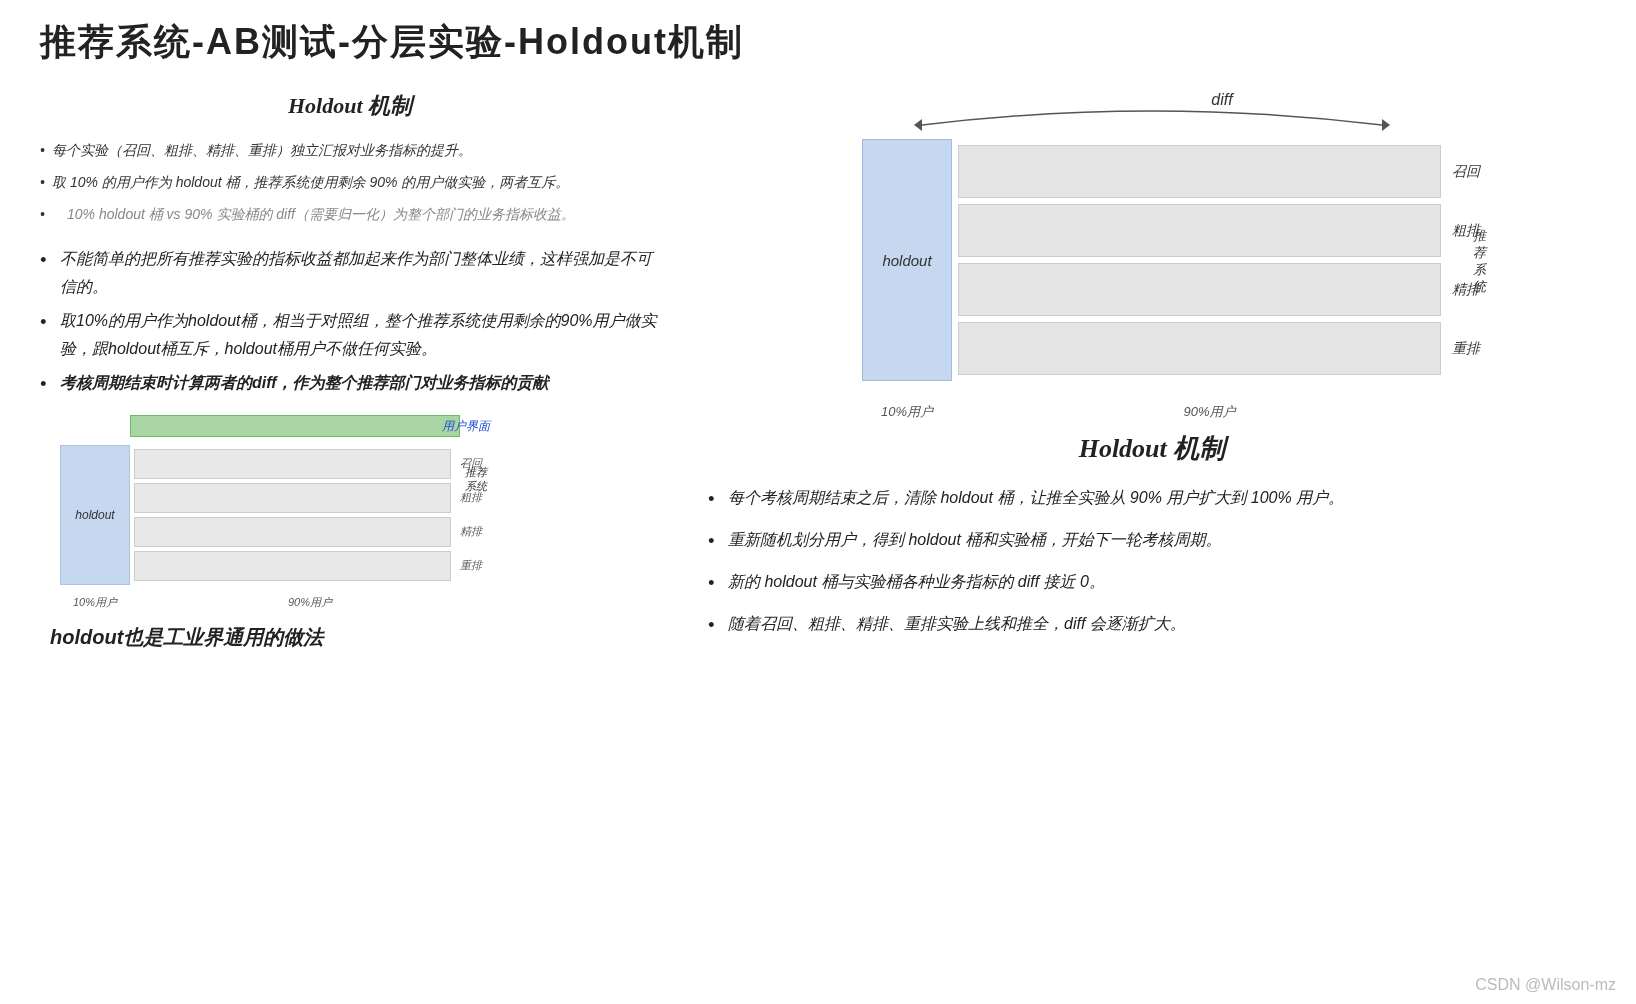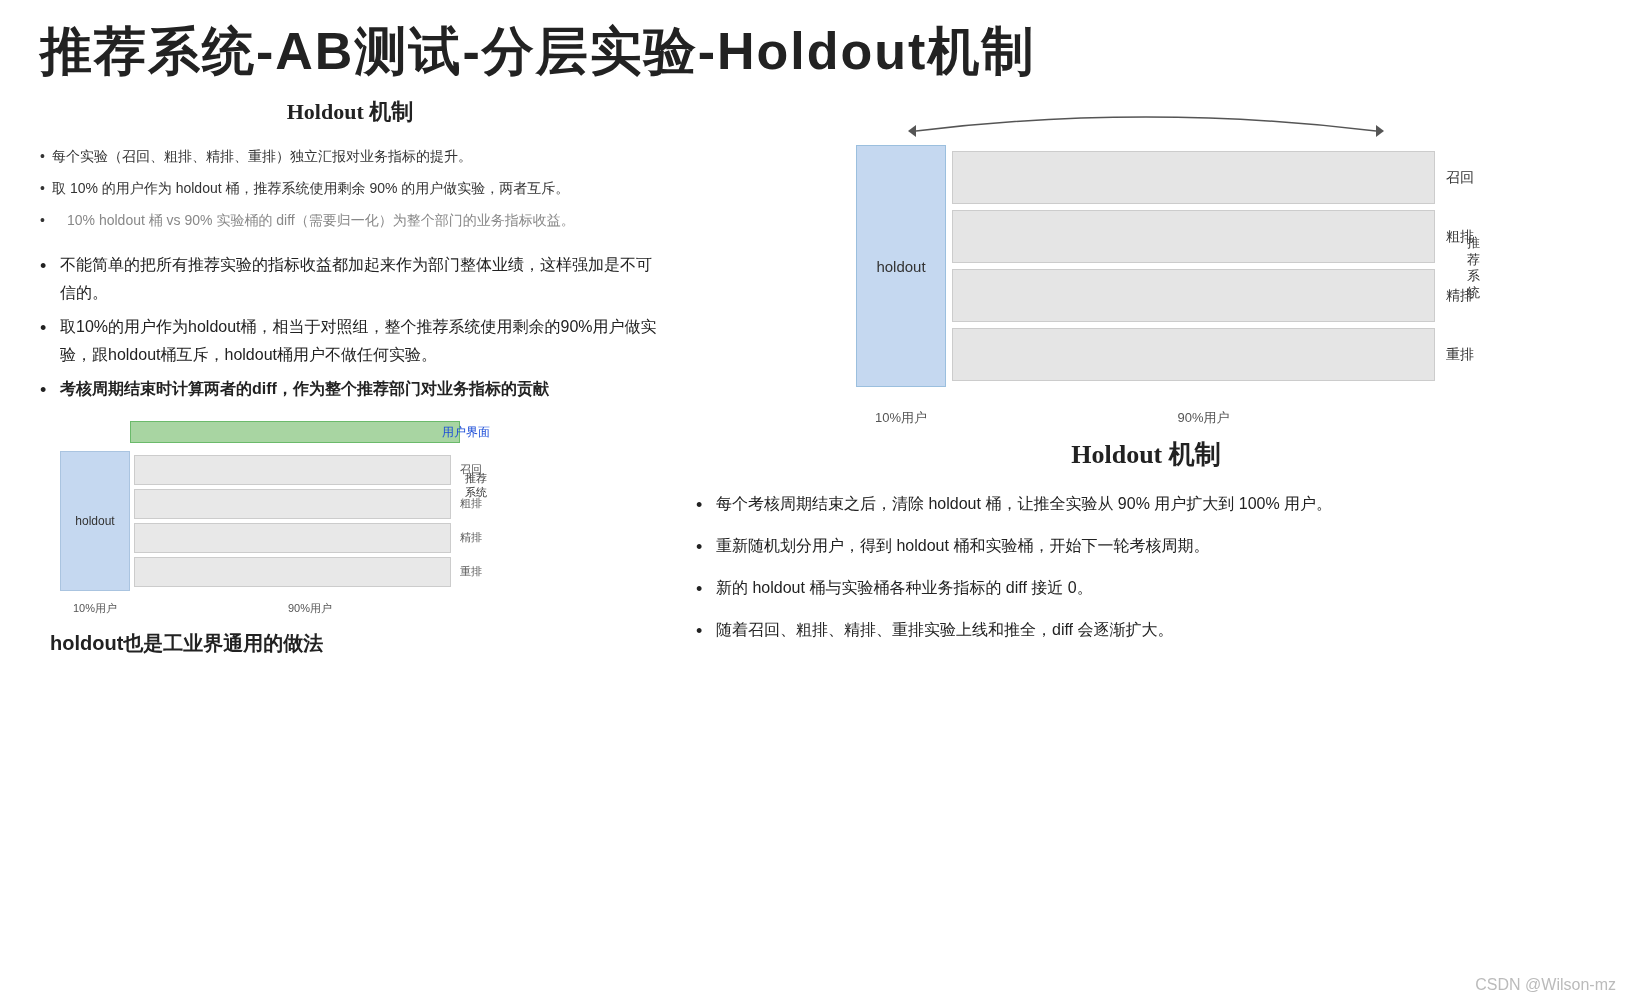--- a/index.html
+++ b/index.html
@@ -5,30 +5,31 @@
     * { margin: 0; padding: 0; box-sizing: border-box; }
     body {
       width: 1636px;
       min-height: 1004px;
       background: #fff;
       font-family: "Microsoft YaHei", "PingFang SC", "SimHei", sans-serif;
       color: #222;
       padding: 20px 40px 30px 40px;
     }
     .main-title {
-      font-size: 52px;
+      font-size: 36px;
       font-weight: 700;
-      margin-bottom: 15px;
+      margin-bottom: 28px;
       letter-spacing: 2px;
       line-height: 1.2;
     }
     .content-area {
       display: flex;
-      gap: 36px;
+      gap: 48px;
       align-items: flex-start;
+      font-style: italic;
     }
     .left-panel {
       flex: 0 0 620px;
       max-width: 620px;
     }
     .right-panel {
       flex: 1;
       min-width: 0;
     }
     
@@ -382,20 +383,21 @@
       </div>
     </div>
 
     <div class="bottom-bold">holdout也是工业界通用的做法</div>
   </div>
 
   <div class="right-panel">
 
     <div class="right-diagram">
 
+      <span class="rd-diff-label">diff</span>
 
       <svg class="diff-arrow-svg" viewBox="0 0 520 30" xmlns="http://www.w3.org/2000/svg">
 
         <path d="M 30 20 Q 260 -8 490 20" stroke="#555" stroke-width="1.5" fill="none"></path>
 
         <polygon points="490,14 498,20 490,26" fill="#555"></polygon>
 
         <polygon points="30,14 22,20 30,26" fill="#555"></polygon>
       </svg>
 

